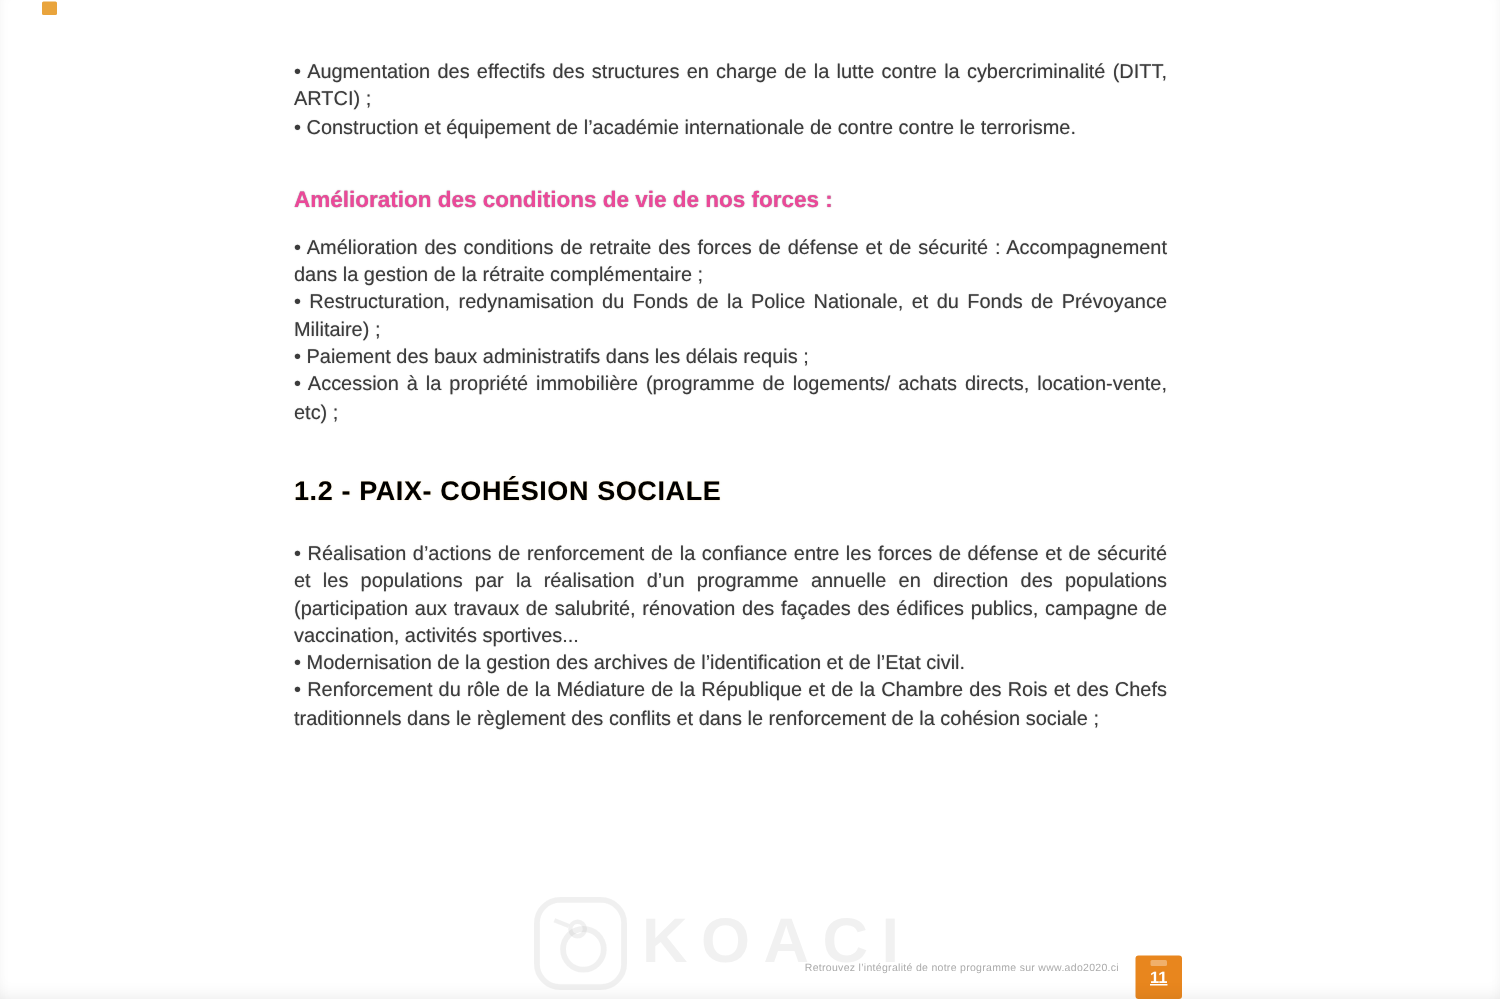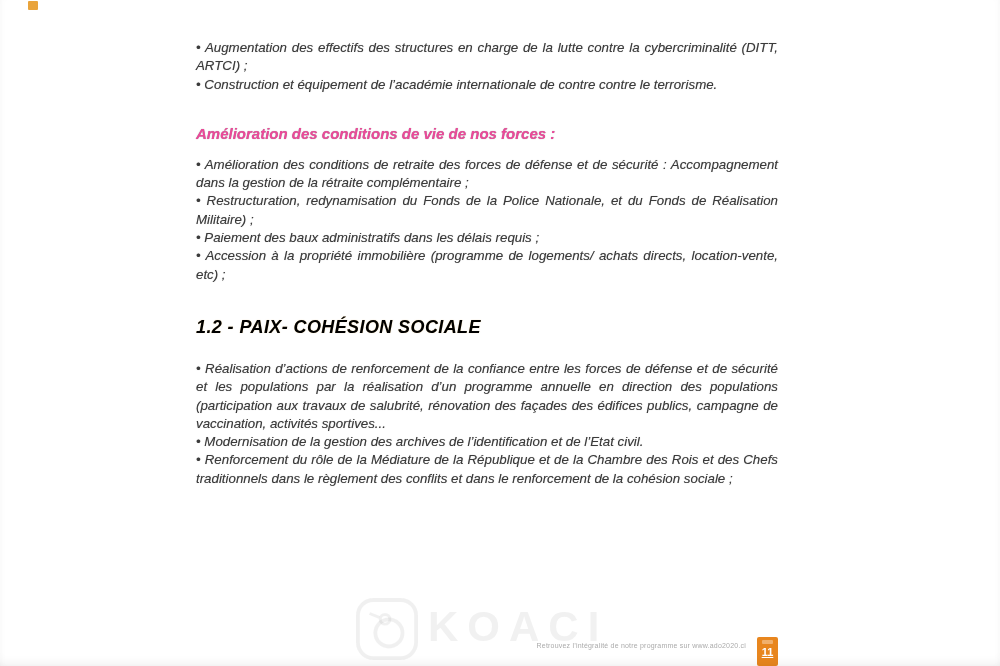--- a/index.html
+++ b/index.html
@@ -17,21 +17,20 @@
                inset -6px 0 12px -10px rgba(0,0,0,0.07);
   }
   .corner-mark{
     position:absolute;left:28px;top:1px;width:10px;height:9px;
     background:#E9A43C;border-radius:1px;z-index:4;
   }
   .content{
     position:absolute;left:196px;top:0;width:582px;z-index:2;
     color:#3b3b3b;font-size:13.3px;line-height:18.3px;
     text-shadow:0 0 0.7px rgba(80,80,80,0.55);
-    font-style:italic;
   }
   .content p{margin:0;text-align:justify;}
   .p-intro-1{margin-top:39px !important;}
   .h-forces{
     margin:30px 0 12px 0;font-size:15px;line-height:20px;font-weight:bold;
     color:#ec4899;text-shadow:0 0 0.8px rgba(50,50,50,0.6);
   }
   .h-paix{
     margin:32px 0 21px 0;font-size:18px;line-height:23px;font-weight:bold;
     color:#000000;letter-spacing:0.4px;
@@ -45,21 +44,21 @@
     font-size:42px;line-height:58px;font-weight:bold;letter-spacing:9px;
     color:rgba(150,150,150,0.13);
   }
   .wm-logo{opacity:0.9;}
   .footer-note{
     position:absolute;left:446px;top:641px;width:300px;z-index:3;
     text-align:right;font-size:7px;line-height:9px;color:#ABABAB;
     letter-spacing:0.2px;
   }
   .page-badge{
-    position:absolute;left:757px;top:637px;width:21px;height:29px;z-index:4;
+    position:absolute;left:757px;top:637px;width:31px;height:29px;z-index:4;
     background:#E8861E;border-radius:2px;
     display:flex;flex-direction:column;align-items:center;
   }
   .badge-smudge{
     width:11px;height:4px;margin-top:3px;border-radius:1px;
     background:rgba(255,255,255,0.35);
   }
   .badge-number{
     color:#ffffff;font-weight:bold;font-size:11px;line-height:13px;
     margin-top:2px;text-decoration:underline;
@@ -72,21 +71,21 @@
 
   <div class="corner-mark"></div>
 
   <div class="content">
     <p class="p-intro-1">• Augmentation des effectifs des structures en charge de la lutte contre la cybercriminalité (DITT, ARTCI) ;</p>
     <p>• Construction et équipement de l’académie internationale de contre contre le terrorisme.</p>
 
     <div class="h-forces">Amélioration des conditions de vie de nos forces :</div>
 
     <p>• Amélioration des conditions de retraite des forces de défense et de sécurité : Accompagnement dans la gestion de la rétraite complémentaire ;</p>
-    <p>• Restructuration, redynamisation du Fonds de la Police Nationale, et du Fonds de Réalisation Militaire) ;</p>
+    <p>• Restructuration, redynamisation du Fonds de la Police Nationale, et du Fonds de Prévoyance Militaire) ;</p>
     <p>• Paiement des baux administratifs dans les délais requis ;</p>
     <p>• Accession à la propriété immobilière (programme de logements/ achats directs, location-vente, etc) ;</p>
 
     <div class="h-paix">1.2 - PAIX- COHÉSION SOCIALE</div>
 
     <p>• Réalisation d’actions de renforcement de la confiance entre les forces de défense et de sécurité et les populations par la réalisation d’un programme annuelle en direction des populations (participation aux travaux de salubrité, rénovation des façades des édifices publics, campagne de vaccination, activités sportives...</p>
     <p>• Modernisation de la gestion des archives de l’identification et de l’Etat civil.</p>
     <p>• Renforcement du rôle de la Médiature de la République et de la Chambre des Rois et des Chefs traditionnels dans le règlement des conflits et dans le renforcement de la cohésion sociale ;</p>
   </div>
 

